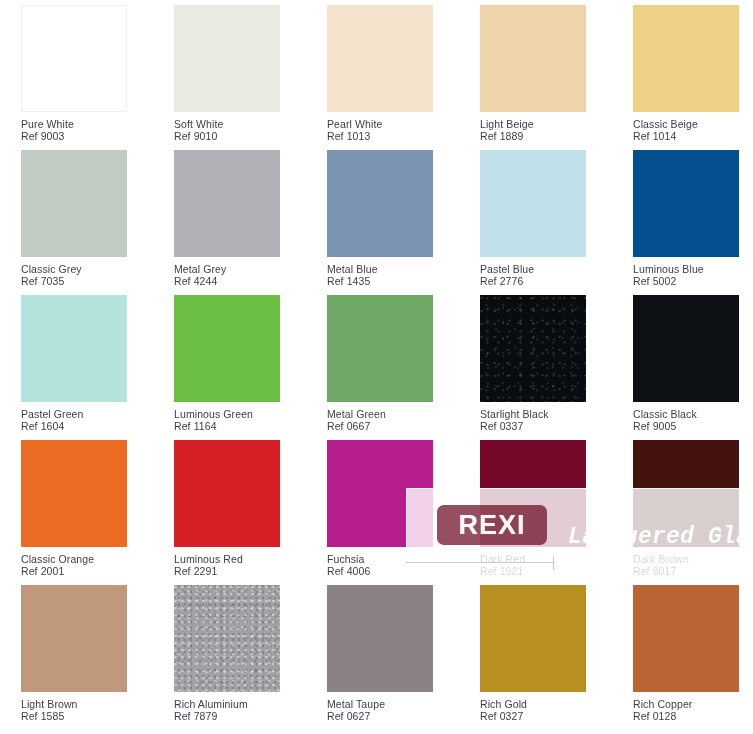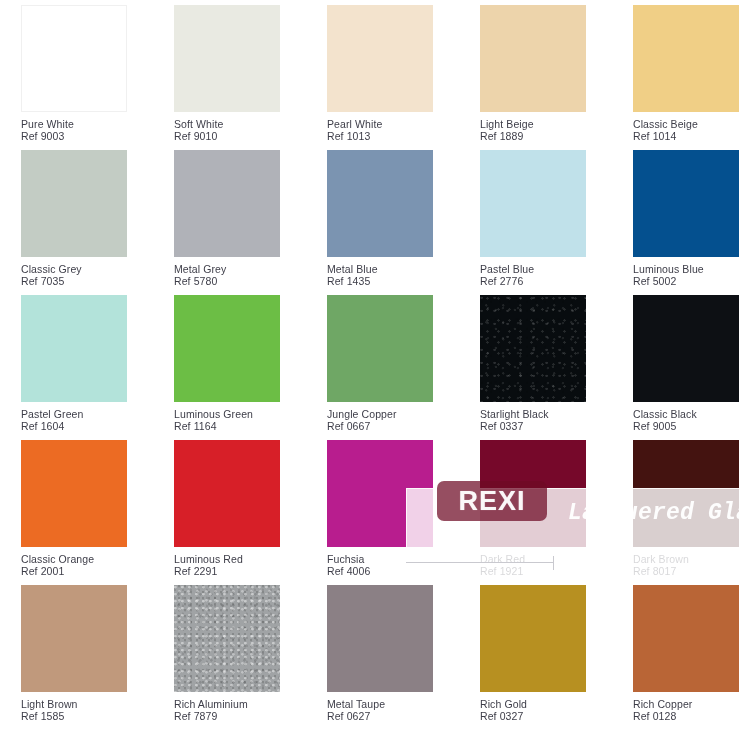--- a/index.html
+++ b/index.html
@@ -88,21 +88,21 @@
     width: 347px;
     height: 97px;
     background: rgba(255,255,255,0.80);
     border: 1px solid rgba(255,255,255,0.85);
     box-sizing: border-box;
     pointer-events: none;
   }
   #overlay-inner {
     position: absolute;
     left: 406px;
-    top: 464px;
+    top: 488px;
     width: 347px;
     height: 97px;
   }
   #logo-box {
     position: absolute;
     left: 31px;
     top: 17px;
     width: 110px;
     height: 40px;
     border-radius: 7px;
@@ -211,21 +211,21 @@
           <span class="lbl-name">Classic Grey</span>
           <span class="lbl-ref">Ref 7035</span>
         </div>
       </div>
       <div class="cell" style="left: 174px; top: 150px;">
         <div class="swatch">
           <div class="tint" style="background: rgb(176, 178, 184);"></div>
         </div>
         <div class="labels">
           <span class="lbl-name">Metal Grey</span>
-          <span class="lbl-ref">Ref 5780</span>
+          <span class="lbl-ref">Ref 4244</span>
         </div>
       </div>
       <div class="cell" style="left: 327px; top: 150px;">
         <div class="swatch">
           <div class="tint" style="background: rgb(123, 148, 177);"></div>
         </div>
         <div class="labels">
           <span class="lbl-name">Metal Blue</span>
           <span class="lbl-ref">Ref 1435</span>
         </div>
@@ -264,21 +264,21 @@
         <div class="labels">
           <span class="lbl-name">Luminous Green</span>
           <span class="lbl-ref">Ref 1164</span>
         </div>
       </div>
       <div class="cell" style="left: 327px; top: 295px;">
         <div class="swatch">
           <div class="tint" style="background: rgb(111, 167, 101);"></div>
         </div>
         <div class="labels">
-          <span class="lbl-name">Jungle Copper</span>
+          <span class="lbl-name">Metal Green</span>
           <span class="lbl-ref">Ref 0667</span>
         </div>
       </div>
       <div class="cell" style="left: 480px; top: 295px;">
         <div class="swatch">
           <div class="tint tex-speckle" style="background: rgb(8, 12, 15);"></div>
         </div>
         <div class="labels">
           <span class="lbl-name">Starlight Black</span>
           <span class="lbl-ref">Ref 0337</span>

